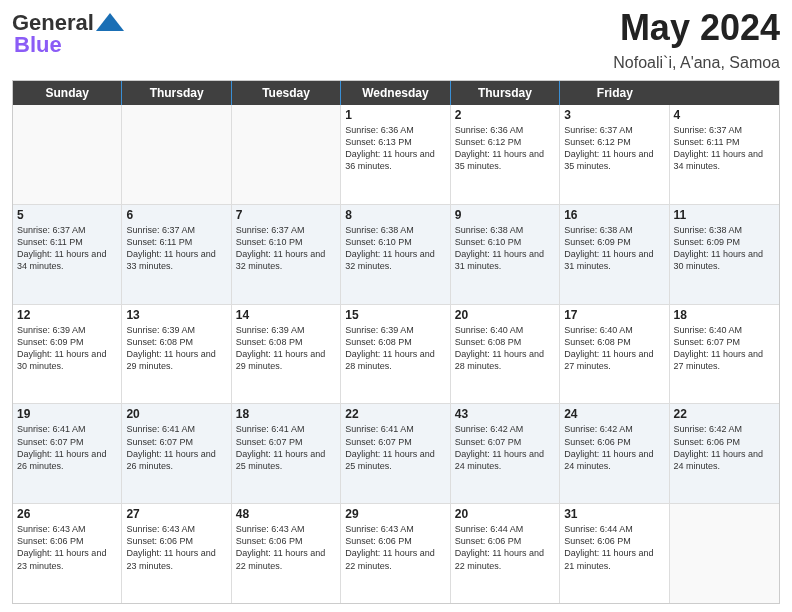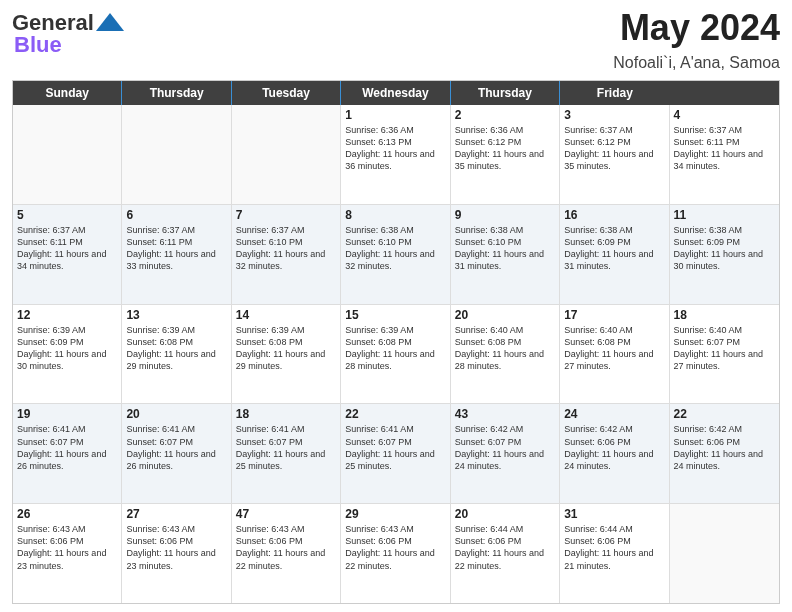--- a/index.html
+++ b/index.html
@@ -302,21 +302,21 @@
 Sunset: 6:06 PM
 Daylight: 11 hours and 23 minutes.</div>
           </div>
           <div class="cal-cell">
             <span class="day-num">27</span>
             <div class="info" style="white-space: pre-line;">Sunrise: 6:43 AM
 Sunset: 6:06 PM
 Daylight: 11 hours and 23 minutes.</div>
           </div>
           <div class="cal-cell">
-            <span class="day-num">47</span>
+            <span class="day-num">48</span>
             <div class="info" style="white-space: pre-line;">Sunrise: 6:43 AM
 Sunset: 6:06 PM
 Daylight: 11 hours and 22 minutes.</div>
           </div>
           <div class="cal-cell">
             <span class="day-num">29</span>
             <div class="info" style="white-space: pre-line;">Sunrise: 6:43 AM
 Sunset: 6:06 PM
 Daylight: 11 hours and 22 minutes.</div>
           </div>

